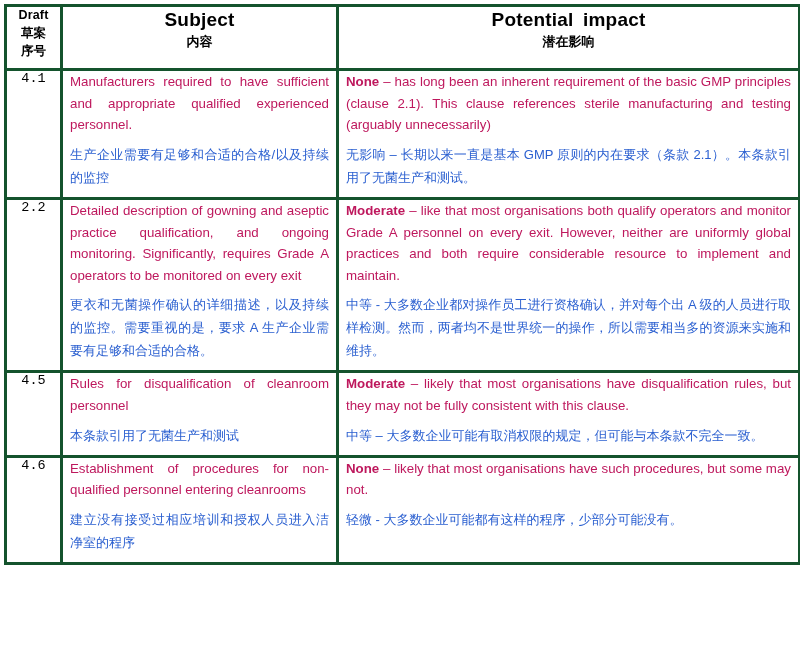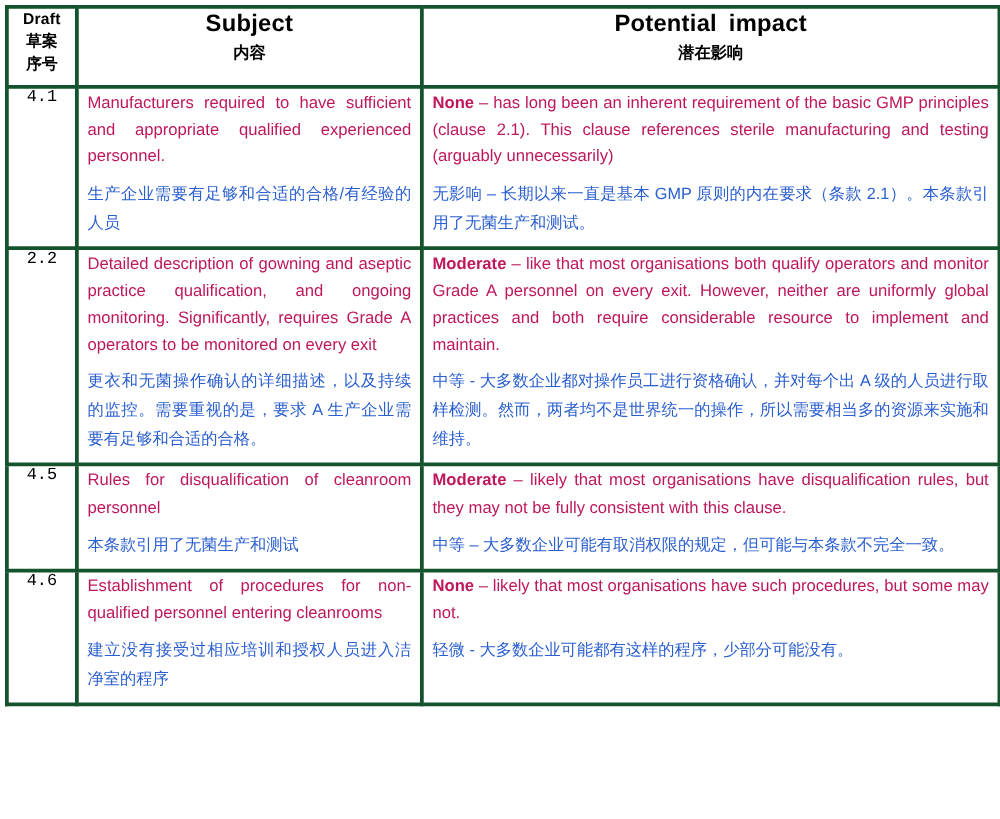--- a/index.html
+++ b/index.html
@@ -120,21 +120,21 @@
         <td>
           <div class="en spaced">Potential   impact</div>
           <div class="zh">潜在影响</div>
         </td>
       </tr>
 
       <tr>
         <td class="num">4.1</td>
         <td>
           <div class="en-text">Manufacturers required to have sufficient and appropriate qualified experienced personnel.</div>
-          <div class="zh-text">生产企业需要有足够和合适的合格/有经验的人员</div>
+          <div class="zh-text">生产企业需要有足够和合适的合格/以及持续的监控</div>
         </td>
         <td>
           <div class="en-text"><span class="bold">None</span><span> – has long been an inherent requirement of the basic GMP principles (clause 2.1). This clause references sterile manufacturing and testing (arguably   unnecessarily)</span></div>
           <div class="zh-text">无影响 – 长期以来一直是基本 GMP 原则的内在要求（条款 2.1）。本条款引用了无菌生产和测试。</div>
         </td>
       </tr>
 
       <tr>
         <td class="num">2.2</td>
         <td>

